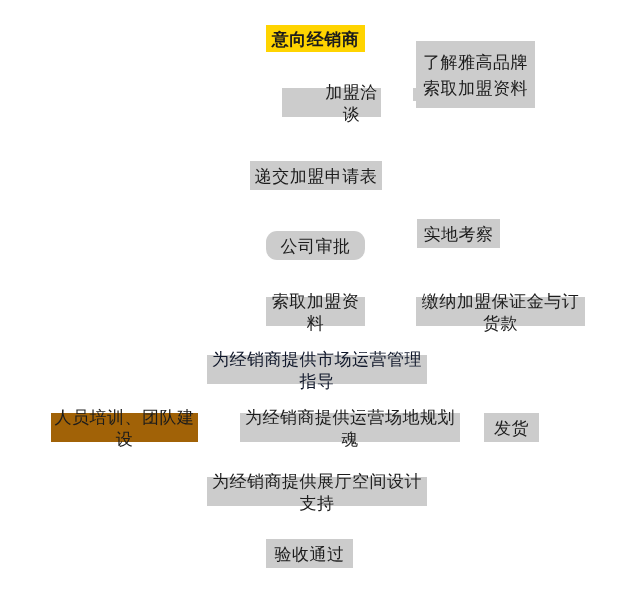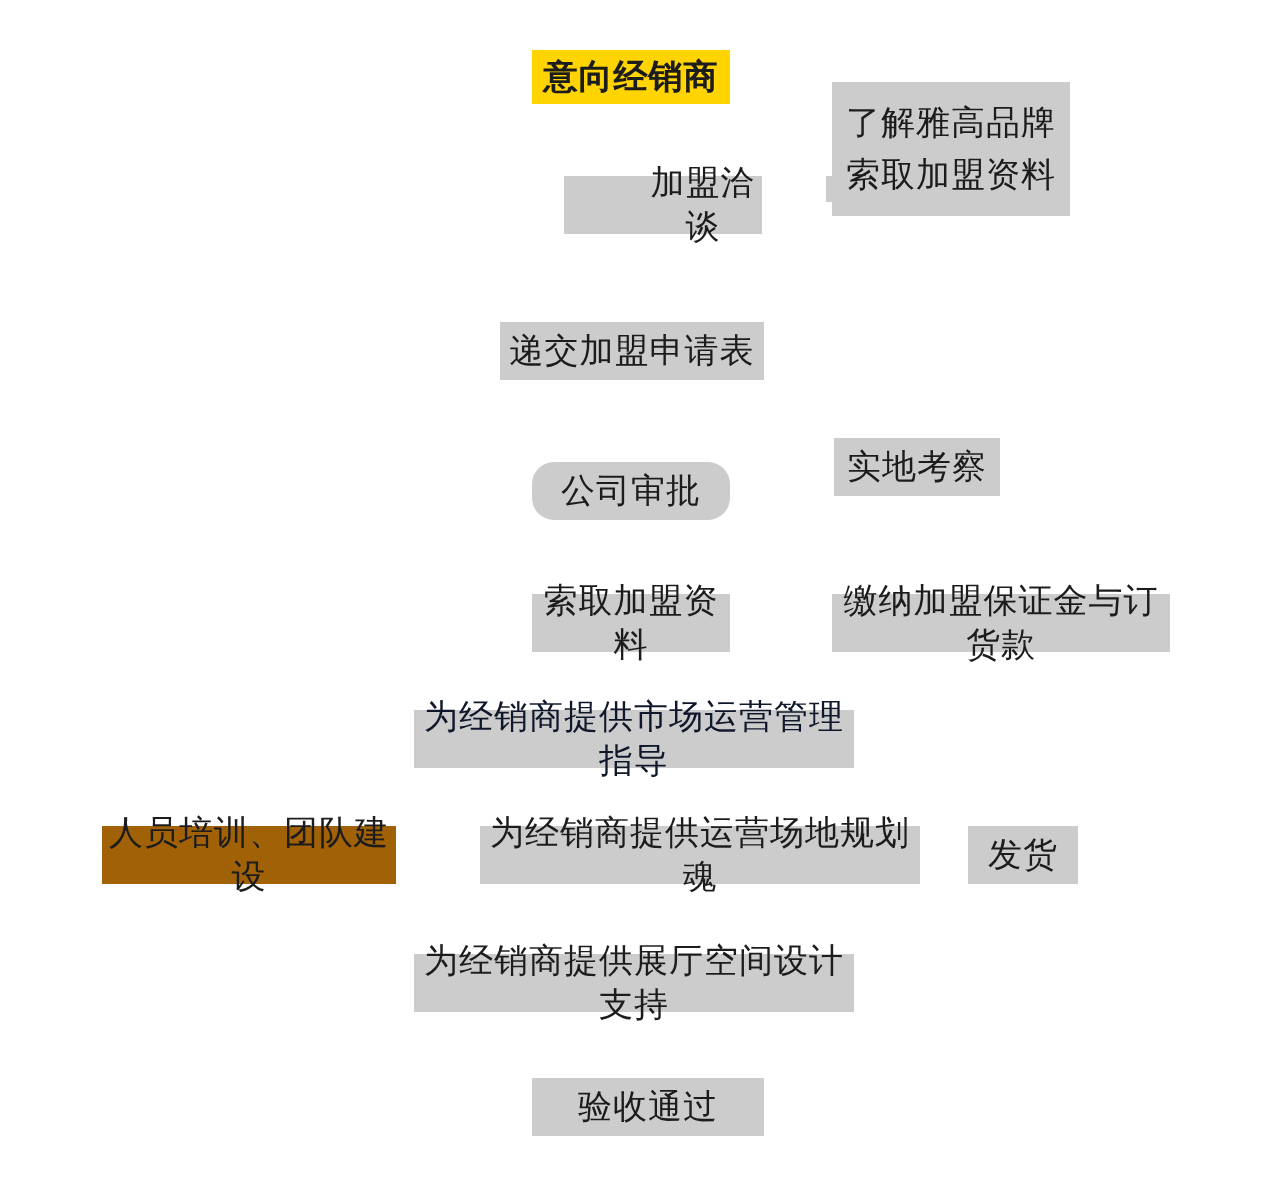--- a/index.html
+++ b/index.html
@@ -103,19 +103,19 @@
   </div>
 
   <div class="node" id="node-shipment" style="left: 484px; top: 413px; width: 55px; height: 29px; background: rgb(204, 204, 204); color: rgb(28, 28, 28);">
     <span>发货</span>
   </div>
 
   <div class="node" id="node-showroom-design-support" style="left: 207px; top: 477px; width: 220px; height: 29px; background: rgb(204, 204, 204); color: rgb(28, 28, 28);">
     <span>为经销商提供展厅空间设计支持</span>
   </div>
 
-  <div class="node" id="node-acceptance-passed" style="left: 266px; top: 539px; width: 116px; height: 29px; background: rgb(204, 204, 204); color: rgb(28, 28, 28);">
+  <div class="node" id="node-acceptance-passed" style="left: 266px; top: 539px; width: 87px; height: 29px; background: rgb(204, 204, 204); color: rgb(28, 28, 28);">
     <span>验收通过</span>
   </div>
 
   <div class="connector" id="connector-stub-learn-brand" style="left: 413px; top: 88px; width: 3px; height: 13px;"></div>
 
 </div>
 
 </body></html>

